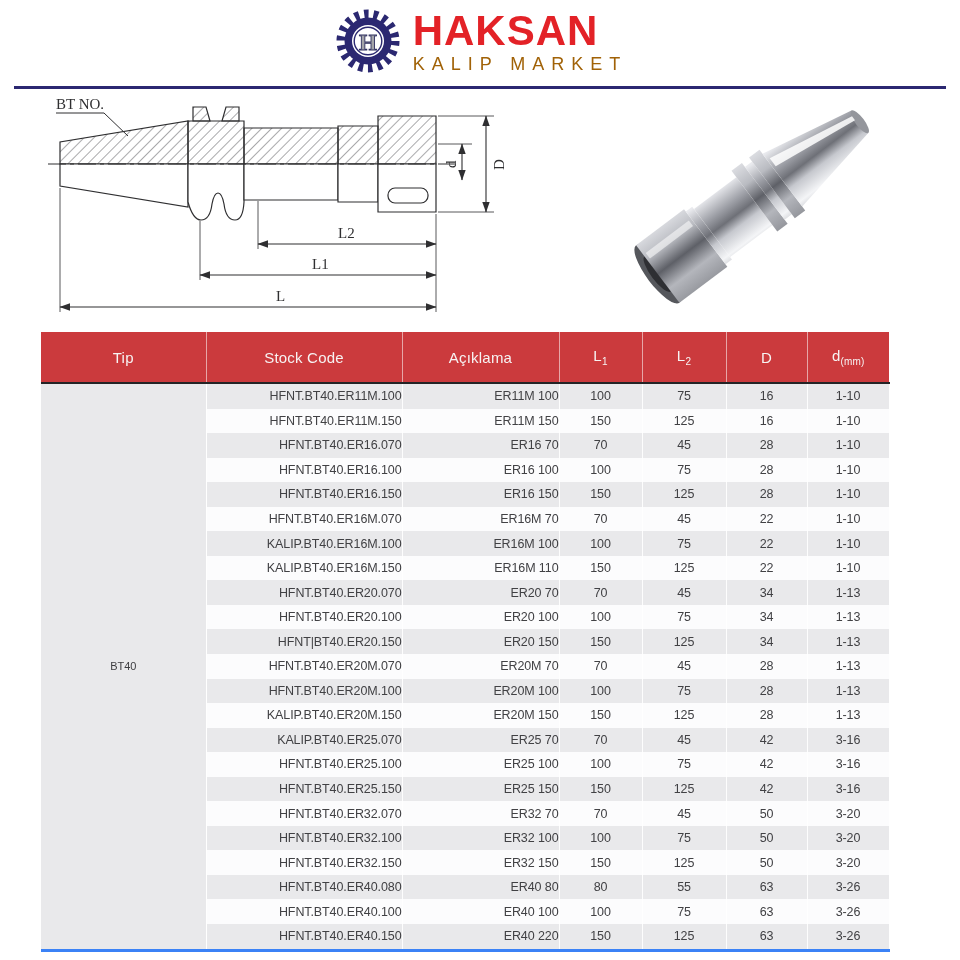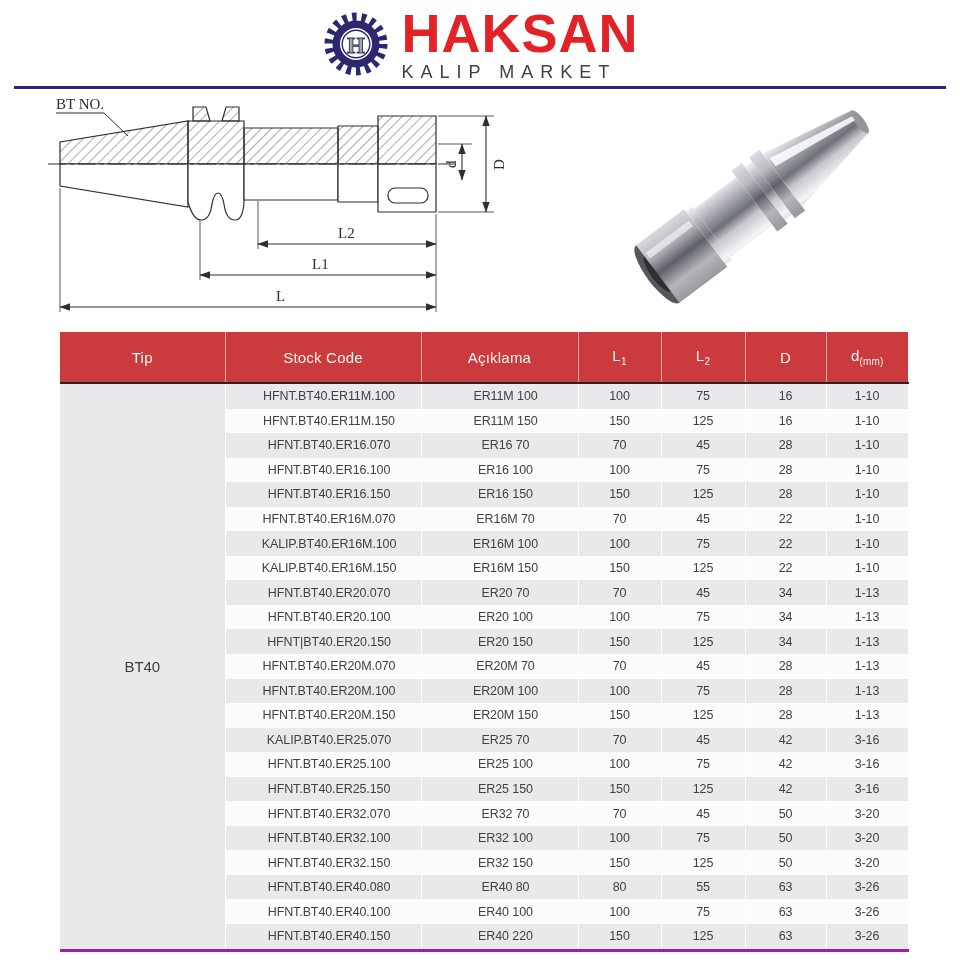--- a/index.html
+++ b/index.html
@@ -3,43 +3,43 @@
 <meta charset="utf-8">
 <style>
   html,body{margin:0;padding:0;background:#ffffff;}
   .page{position:relative;width:960px;height:960px;background:#fff;overflow:hidden;
         font-family:"Liberation Sans",sans-serif;}
 
   
   .brand{position:absolute;top:6px;left:0;width:960px;display:flex;justify-content:center;
          align-items:center;gap:10px;}
   .brand-text{display:flex;flex-direction:column;line-height:1;}
-  .brand-name{font-size:54px;font-weight:bold;color:#e32227;letter-spacing:1px;}
-  .brand-tagline{font-size:18px;color:#404040;letter-spacing:7px;margin-top:3px;font-weight:500;}
+  .brand-name{font-size:42px;font-weight:bold;color:#e32227;letter-spacing:1px;}
+  .brand-tagline{font-size:18px;color:#a16207;letter-spacing:7px;margin-top:3px;font-weight:500;}
   .header-rule{position:absolute;top:86px;left:14px;right:14px;height:3px;background:#2b2871;}
 
   
   .drawing{position:absolute;left:40px;top:92px;}
   .photo{position:absolute;left:596px;top:88px;}
 
   
-  table.spec{position:absolute;left:60px;top:332px;width:848px;border-collapse:collapse;
-             table-layout:fixed;border-bottom:3px solid #a21caf;}
+  table.spec{position:absolute;left:41px;top:332px;width:848px;border-collapse:collapse;
+             table-layout:fixed;border-bottom:3px solid #3b82f6;}
   table.spec thead th{background:#cb3a3d;color:#f7f3f3;font-size:15px;font-weight:500;
              height:48px;border-right:1px solid rgba(255,255,255,.55);
              border-bottom:2px solid #242426;letter-spacing:.2px;}
   table.spec thead th:last-child{border-right:none;}
   table.spec thead sub{font-size:10px;}
   table.spec tbody td{height:24.55px;padding:0;font-size:12.5px;color:#414144;
              border-right:1px solid rgba(255,255,255,.9);letter-spacing:-.1px;}
   table.spec tbody tr:nth-child(odd) td{background:#e9e9eb;}
   table.spec tbody tr:nth-child(even) td{background:#fcfcfd;}
   table.spec tbody td.tip-cell{background:#e9e9eb !important;text-align:center;
-             vertical-align:middle;font-size:15px;color:#3d3d40;border-right:1px solid #fff;}
-  table.spec td.col-stock,table.spec td.col-desc{text-align:center;padding-left:12px;}
+             vertical-align:middle;font-size:11px;color:#3d3d40;border-right:1px solid #fff;}
+  table.spec td.col-stock,table.spec td.col-desc{text-align:right;padding-left:12px;}
   table.spec td.col-num{text-align:center;}
 </style>
 </head>
 <body>
 
 <div class="page">
 
   <div class="brand">
     <svg width="70" height="70" viewBox="-35 -35 70 70">
       <circle r="27" fill="none" stroke="#2b2871" stroke-width="9" stroke-dasharray="4.5 4.95"></circle>
@@ -225,21 +225,21 @@
         <tr>
           <td class="col-stock">KALIP.BT40.ER16M.100</td>
           <td class="col-desc">ER16M 100</td>
           <td class="col-num">100</td>
           <td class="col-num">75</td>
           <td class="col-num">22</td>
           <td class="col-num">1-10</td>
         </tr>
         <tr>
           <td class="col-stock">KALIP.BT40.ER16M.150</td>
-          <td class="col-desc">ER16M 150</td>
+          <td class="col-desc">ER16M 110</td>
           <td class="col-num">150</td>
           <td class="col-num">125</td>
           <td class="col-num">22</td>
           <td class="col-num">1-10</td>
         </tr>
         <tr>
           <td class="col-stock">HFNT.BT40.ER20.070</td>
           <td class="col-desc">ER20 70</td>
           <td class="col-num">70</td>
           <td class="col-num">45</td>
@@ -272,21 +272,21 @@
         </tr>
         <tr>
           <td class="col-stock">HFNT.BT40.ER20M.100</td>
           <td class="col-desc">ER20M 100</td>
           <td class="col-num">100</td>
           <td class="col-num">75</td>
           <td class="col-num">28</td>
           <td class="col-num">1-13</td>
         </tr>
         <tr>
-          <td class="col-stock">HFNT.BT40.ER20M.150</td>
+          <td class="col-stock">KALIP.BT40.ER20M.150</td>
           <td class="col-desc">ER20M 150</td>
           <td class="col-num">150</td>
           <td class="col-num">125</td>
           <td class="col-num">28</td>
           <td class="col-num">1-13</td>
         </tr>
         <tr>
           <td class="col-stock">KALIP.BT40.ER25.070</td>
           <td class="col-desc">ER25 70</td>
           <td class="col-num">70</td>

